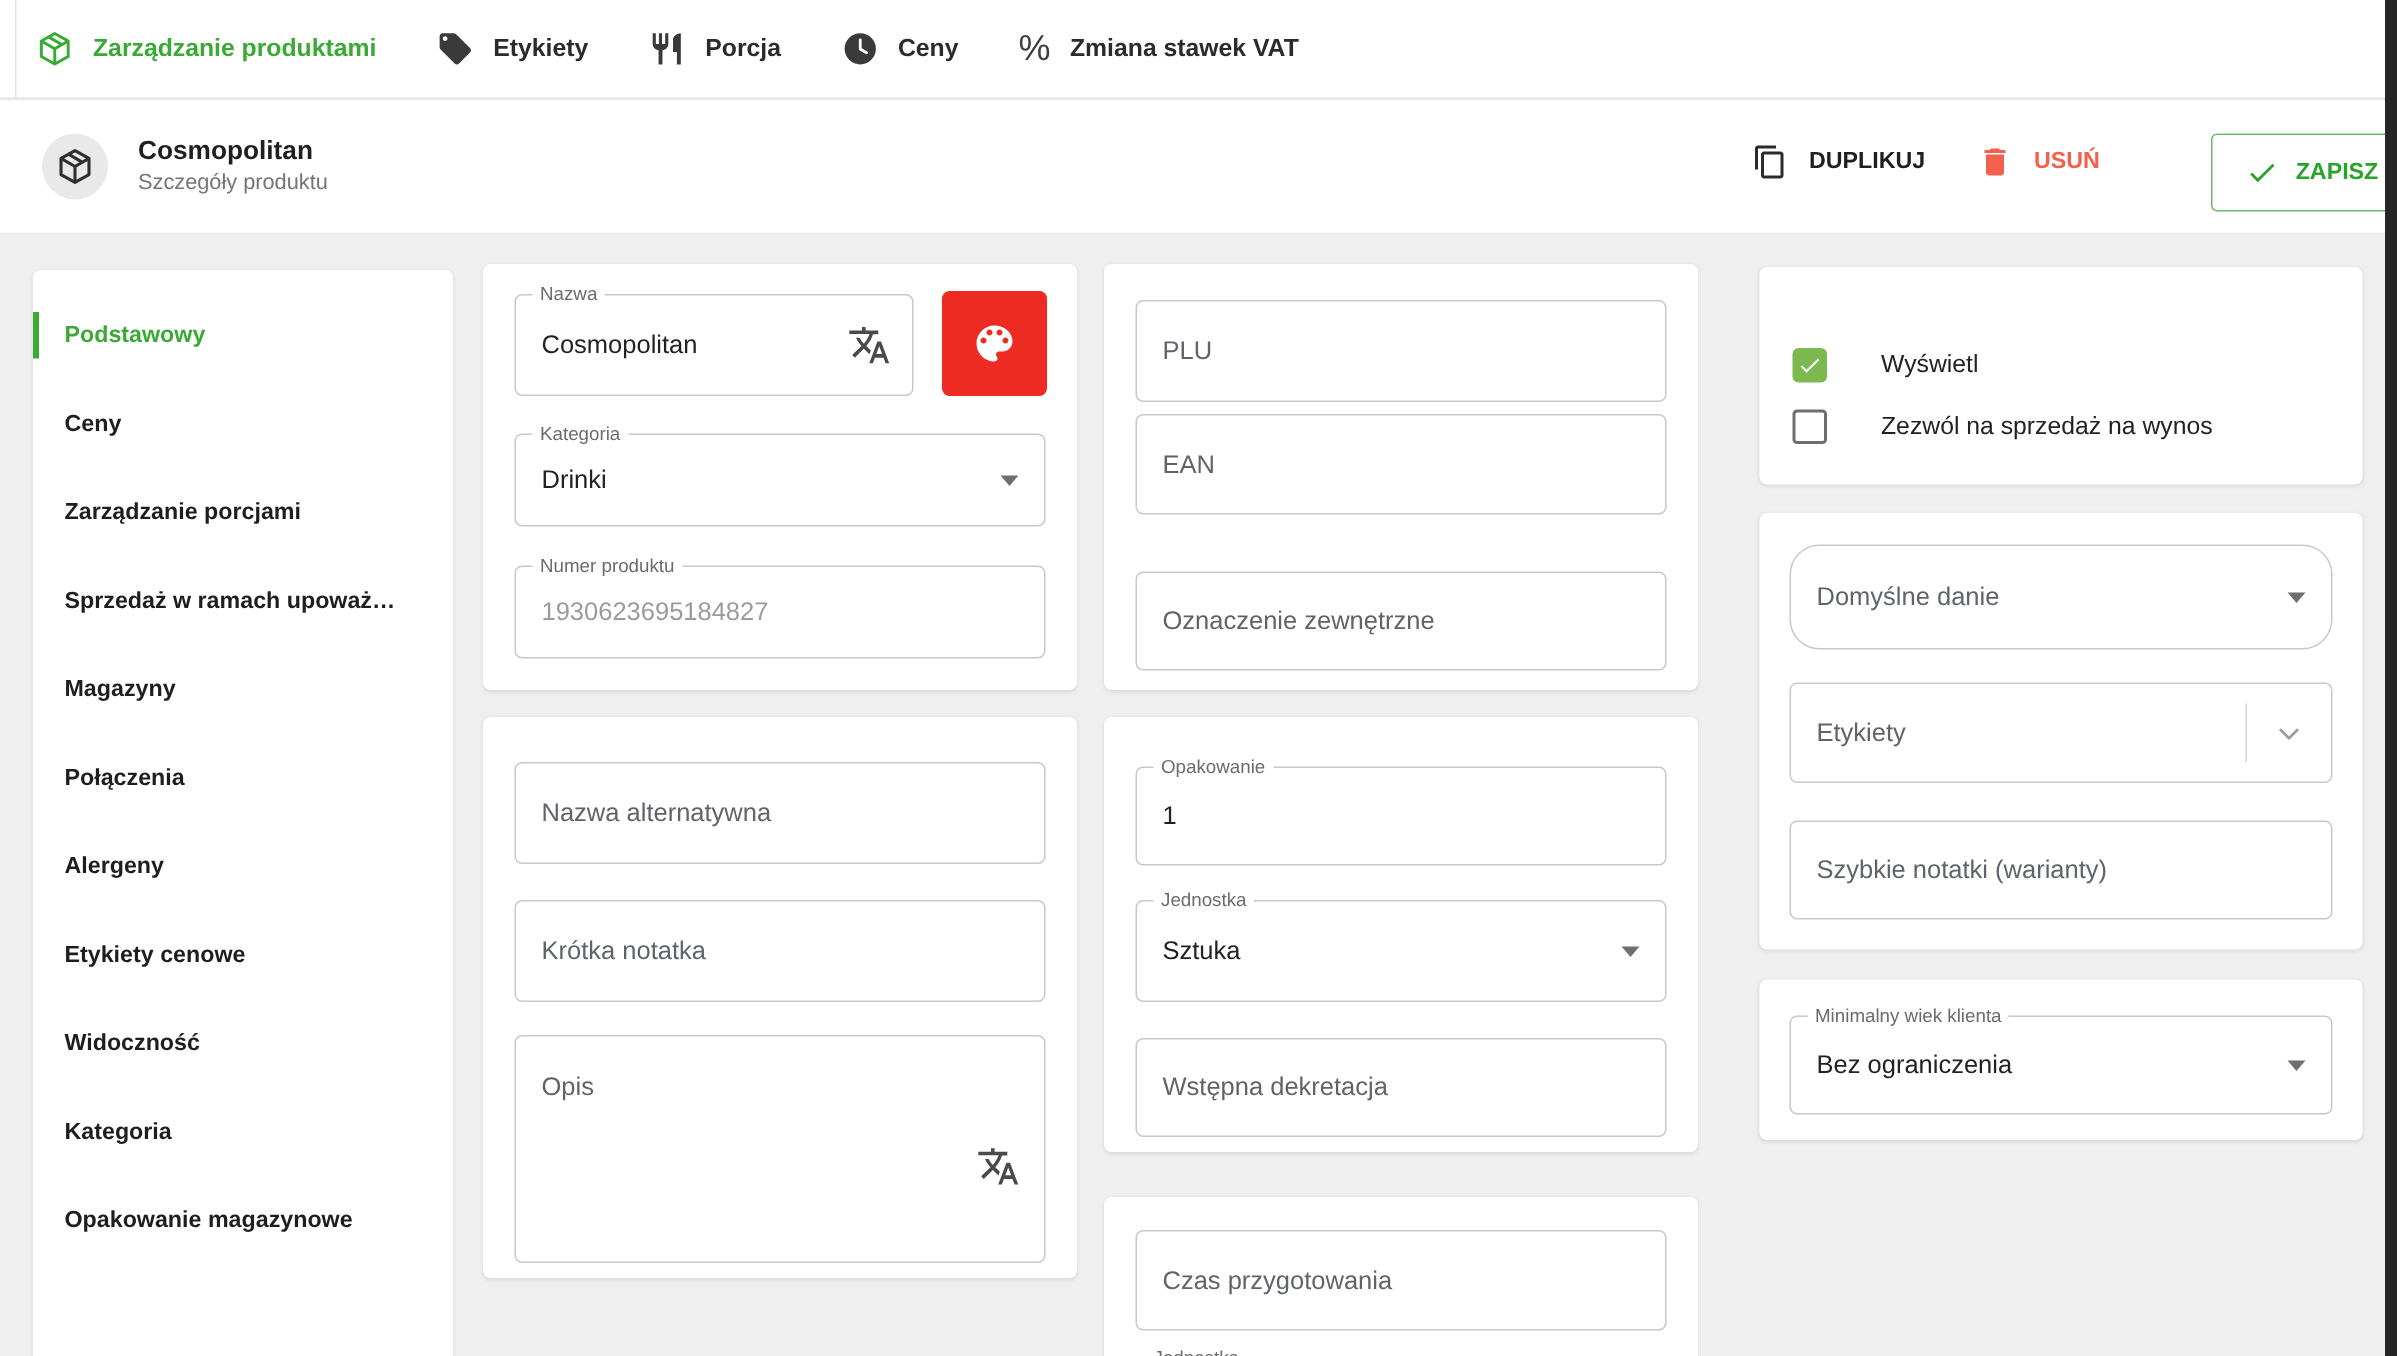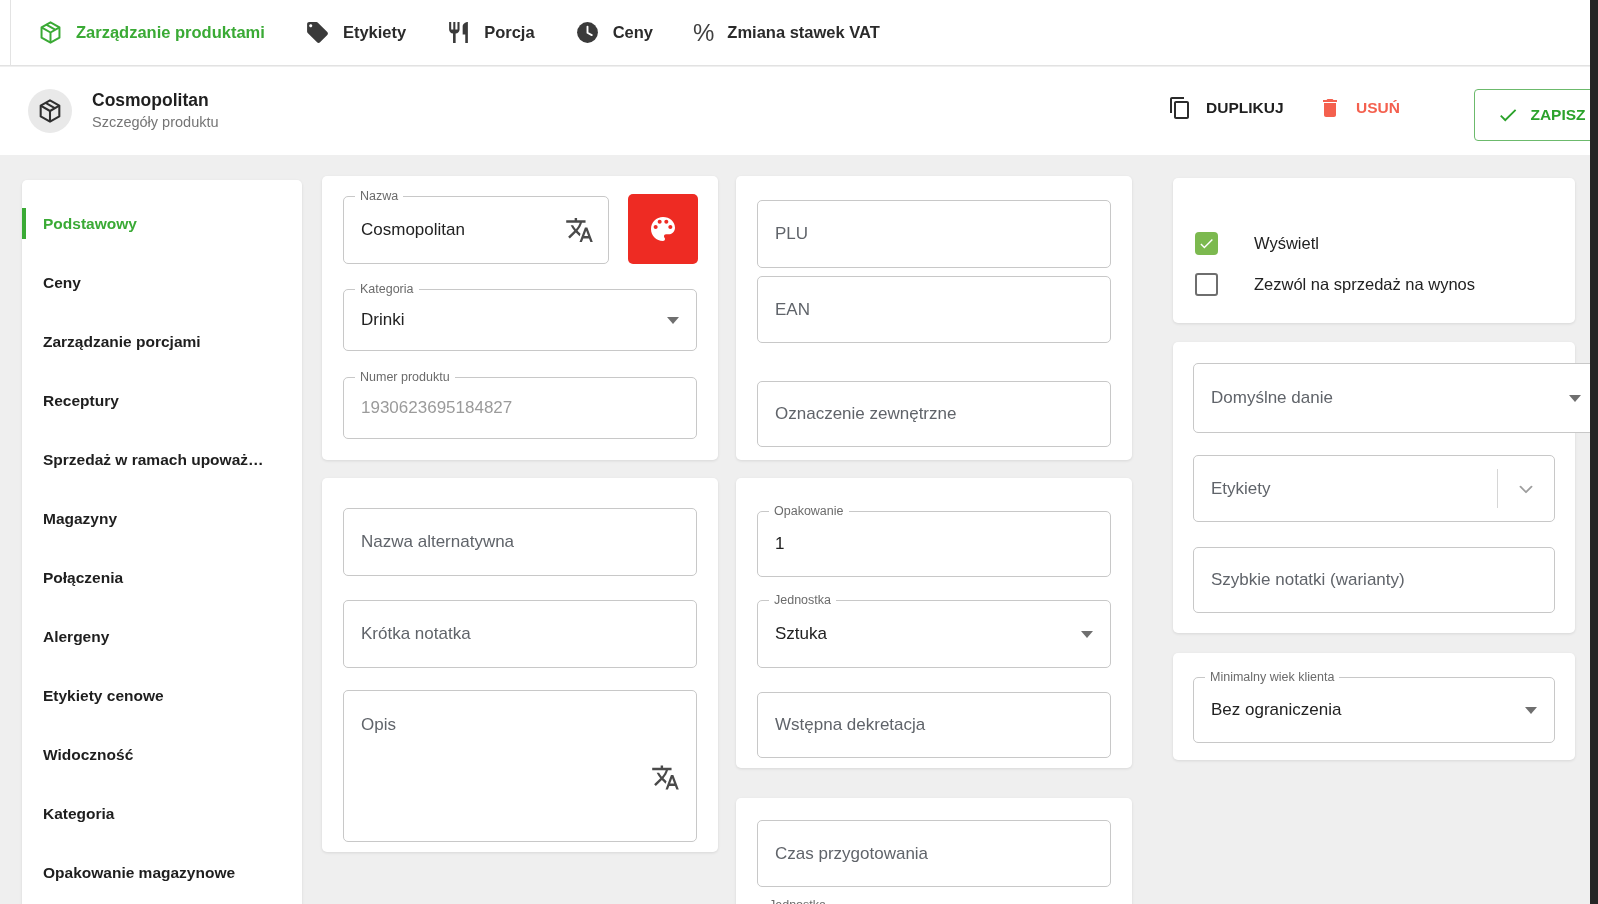--- a/index.html
+++ b/index.html
@@ -2,21 +2,21 @@
 <html><head>
 <meta charset="utf-8">
 <style>
   * { margin:0; padding:0; box-sizing:border-box; }
   html,body { width:1598px; height:904px; overflow:hidden; background:#efefef;
               font-family:"Liberation Sans","DejaVu Sans",sans-serif; color:#1f1f1f; }
 
   
   .topbar { position:absolute; left:0; top:0; width:1590px; height:66px; background:#fff;
             border-bottom:1px solid #e2e2e2; display:flex; align-items:center;
-            padding-left:38px; gap:40px; z-index:5; }
+            padding-left:24px; gap:40px; z-index:5; }
   .nav-item { display:flex; align-items:center; gap:13px; font-size:16.5px; font-weight:700;
               color:#2b2b2b; cursor:pointer; white-space:nowrap; }
   .nav-item svg { width:25px; height:25px; flex:0 0 auto; }
   .nav-item.active { color:#3aaa35; }
   .pct { font-size:24px; font-weight:400; color:#3f3f3f; }
 
   
   .header { position:absolute; left:0; top:67px; width:1590px; height:88px; background:#fff; z-index:4; }
   .avatar { position:absolute; left:28px; top:89px; width:44px; height:44px; border-radius:50%;
             background:#e9e9e9; display:flex; align-items:center; justify-content:center; color:#2f2f2f; z-index:6;}
@@ -156,21 +156,20 @@
     <path d="M9 16.2 4.8 12l-1.4 1.4L9 19 21 7l-1.4-1.4z"></path>
   </svg>
   <span>ZAPISZ</span>
 </div>
 
 <aside class="card card-sidebar">
   <ul>
     <li class="active">Podstawowy</li>
     <li>Ceny</li>
     <li>Zarządzanie porcjami</li>
-    <li>Receptury</li>
     <li>Sprzedaż w ramach upoważ…</li>
     <li>Magazyny</li>
     <li>Połączenia</li>
     <li>Alergeny</li>
     <li>Etykiety cenowe</li>
     <li>Widoczność</li>
     <li>Kategoria</li>
     <li>Opakowanie magazynowe</li>
   </ul>
 </aside>
@@ -257,21 +256,21 @@
     </span>
     <span class="cb-label">Wyświetl</span>
   </div>
   <div class="cb-row" style="top:95px;">
     <span class="cb unchecked"></span>
     <span class="cb-label">Zezwól na sprzedaż na wynos</span>
   </div>
 </div>
 
 <div class="card card-assign">
-  <div class="field" style="left:20px; top:21px; width:406px; height:70px;">
+  <div class="field" style="left:20px; top:21px; width:362px; height:70px;border-radius:20px;">
     <span class="fph">Domyślne danie</span>
     <span class="caret"></span>
   </div>
   <div class="field" style="left:20px; top:113px; width:362px; height:67px;">
     <span class="fph">Etykiety</span>
     <span class="vdivider"></span>
     <svg class="chev" viewBox="0 0 24 24" fill="none" stroke="#9e9e9e" stroke-width="2" stroke-linecap="round" stroke-linejoin="round">
       <path d="M6 9.5 12 15.5 18 9.5"></path>
     </svg>
   </div>

